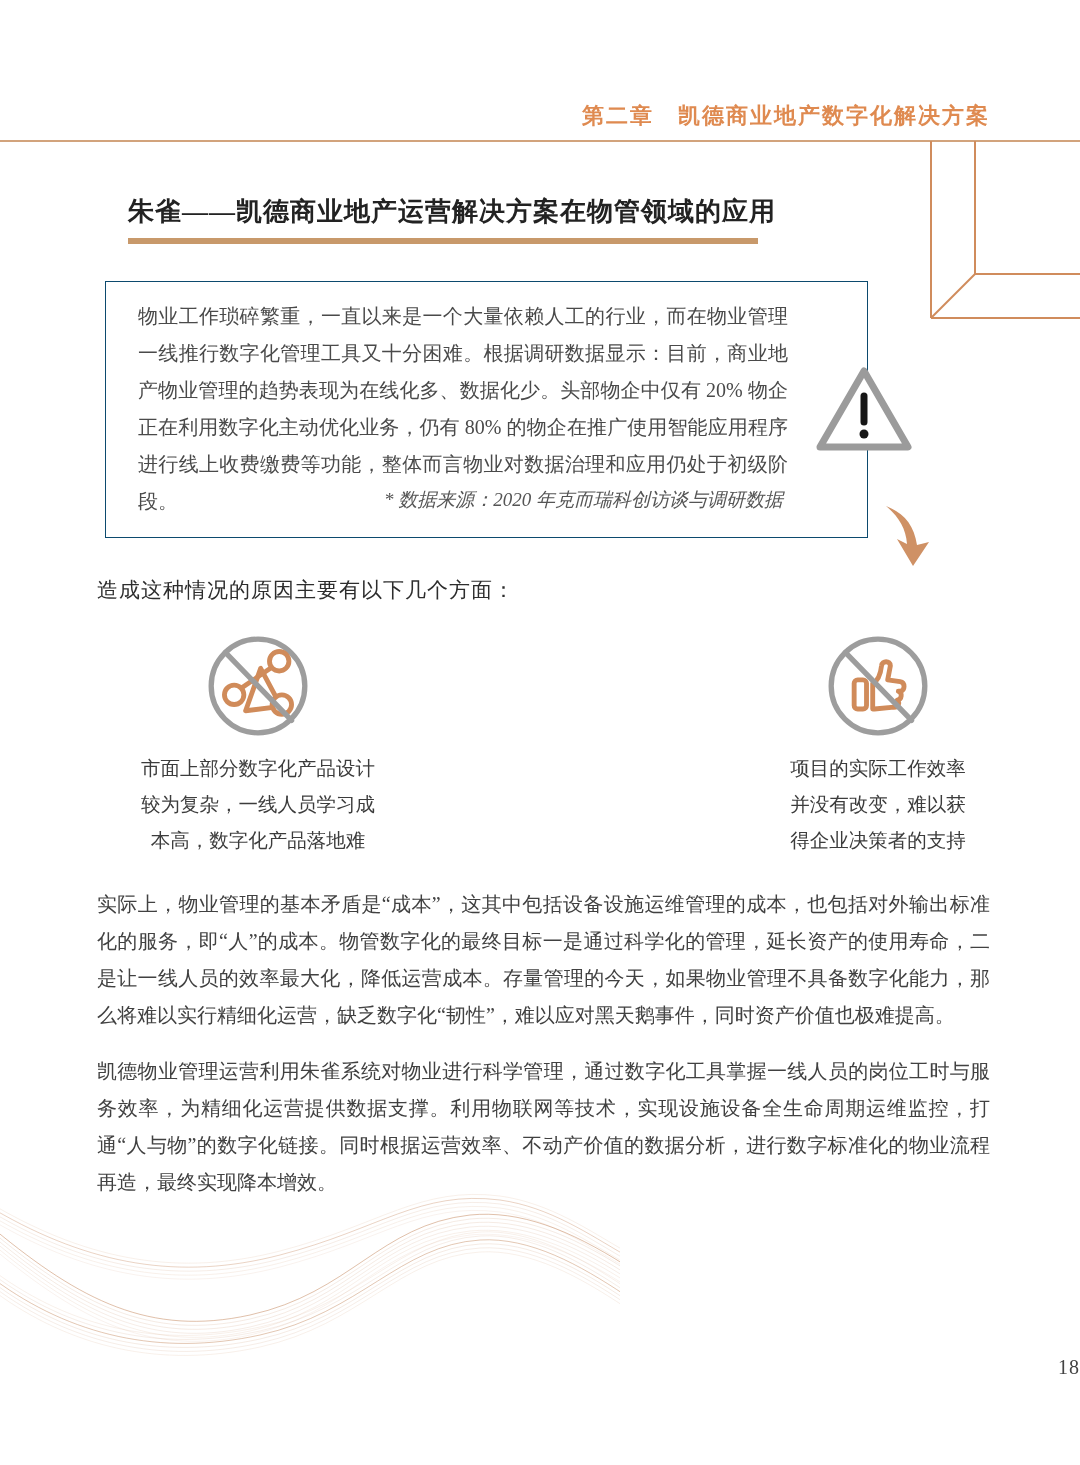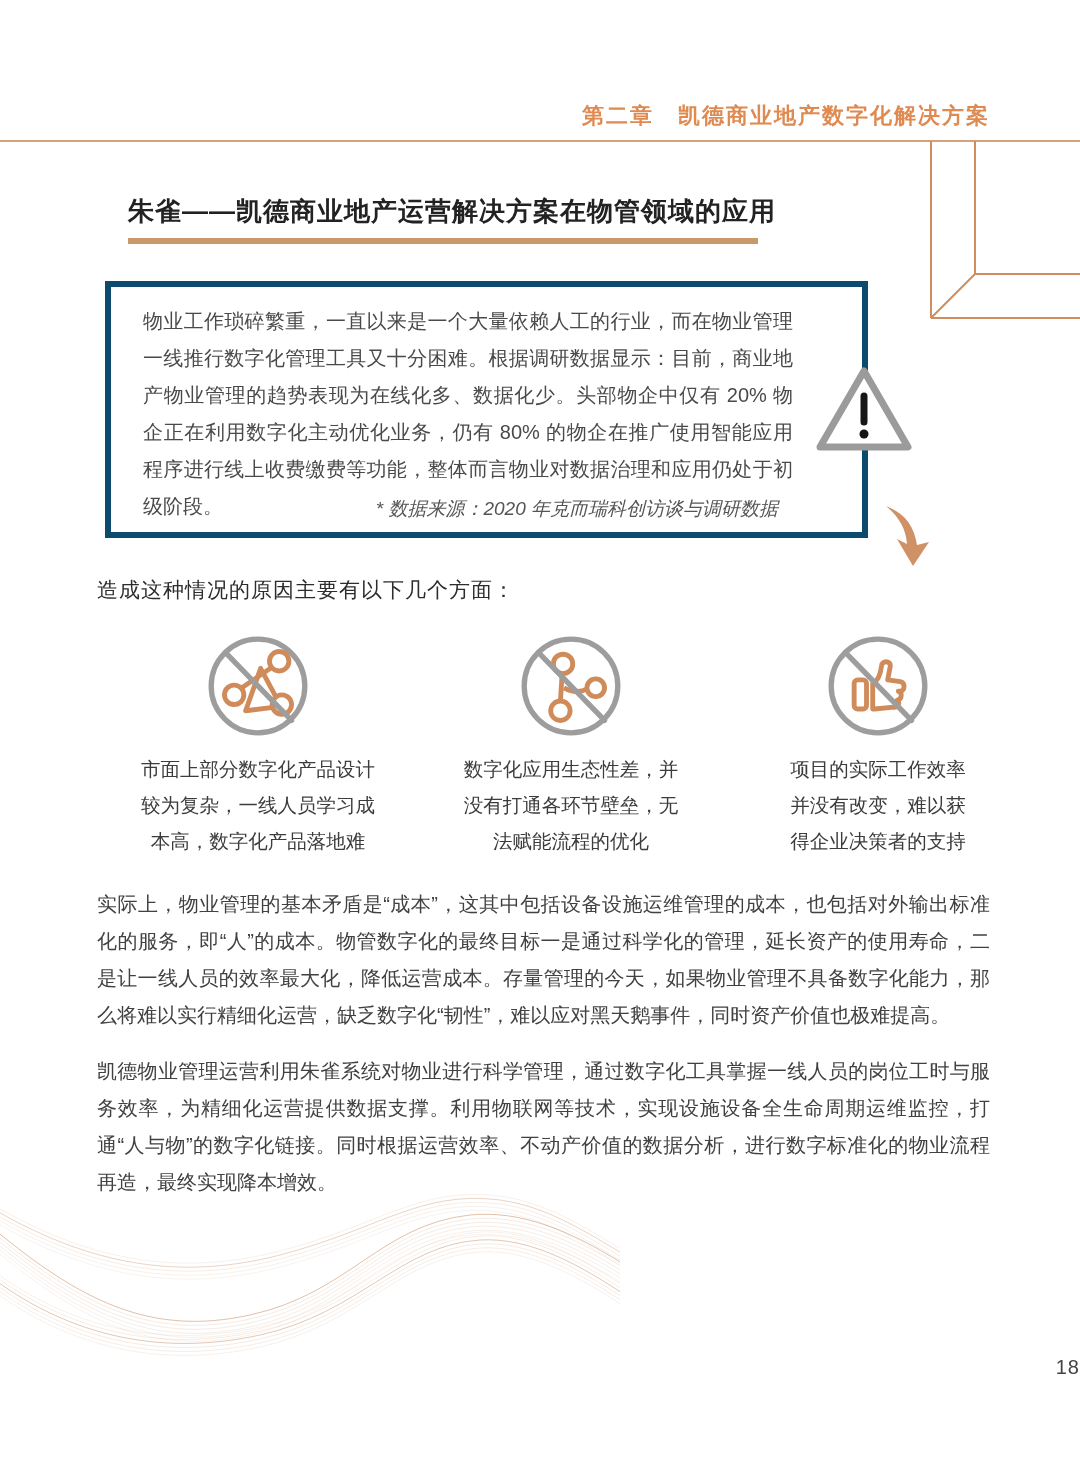--- a/index.html
+++ b/index.html
@@ -1,36 +1,36 @@
 <!DOCTYPE html>
 <html><head>
 <meta charset="utf-8">
 <style>
   html,body{margin:0;padding:0;background:#ffffff;}
   .page{
     position:relative;width:1080px;height:1457px;background:#ffffff;
-    font-family:Liberation Sans, sans-serif;overflow:hidden;
+    font-family:Liberation Serif, serif;overflow:hidden;
   }
   
   .chapter-header{
     position:absolute;top:101px;right:90px;
     color:#DF8A50;font-size:22px;font-weight:bold;letter-spacing:2px;
   }
   .header-rule{position:absolute;top:140px;left:0;width:1080px;height:2px;background:#D2A37C;}
   .corner-deco{position:absolute;top:141px;left:930px;}
   
   .title-wrap{position:absolute;top:194px;left:128px;}
   .page-title{font-size:26px;font-weight:bold;color:#222222;letter-spacing:1px;text-align:right;}
   .title-underline{margin-top:9px;height:6px;width:630px;background:#C8996B;}
   
   .intro-box{position:absolute;top:281px;left:105px;width:763px;height:257px;
-    border:6px solid #0c4a6e;box-sizing:border-box;background:#ffffff;}
+    border:1px solid #0c4a6e;box-sizing:border-box;background:#ffffff;}
   .intro-body{position:absolute;top:16px;left:32px;width:650px;
     font-size:20px;line-height:37px;color:#4a4a4a;text-align:justify;}
-  .intro-source{position:absolute;right:84px;bottom:10px;
+  .intro-source{position:absolute;right:84px;bottom:24px;
     font-size:19px;font-style:italic;color:#555555;white-space:nowrap;}
   .warning{position:absolute;top:362px;left:812px;width:104px;height:94px;}
   .flow-arrow{position:absolute;top:506px;left:880px;}
   
   .reasons-lead{position:absolute;top:576px;left:97px;
     font-size:21px;color:#2d2d2d;font-weight:500;letter-spacing:1px;}
   .reason{position:absolute;top:633px;text-align:center;}
   .reason .icon{display:inline-block;}
   .reason .caption{margin-top:8px;font-size:19.5px;line-height:36px;
     color:#3c3c3c;font-weight:500;white-space:pre-line;}
@@ -97,36 +97,20 @@
         <circle cx="33" cy="70" r="11" fill="#ffffff"></circle>
         <circle cx="87" cy="81" r="11" fill="#ffffff"></circle>
       </g>
       <line x1="23" y1="22" x2="98" y2="99" stroke="#9D9D9D" stroke-width="6" stroke-linecap="round"></line>
     </svg>
     <div class="caption">市面上部分数字化产品设计
 较为复杂，一线人员学习成
 本高，数字化产品落地难</div>
   </div>
 
-  <div class="reason" id="reason-2">
-    <svg class="icon" width="106" height="106" viewBox="0 0 120 120">
-      <circle cx="60" cy="60" r="53" fill="none" stroke="#9D9D9D" stroke-width="6"></circle>
-      <g stroke="#D08B5A" stroke-width="5.5" fill="none" stroke-linejoin="round">
-        <line x1="50" y1="45" x2="48" y2="78"></line>
-        <path d="M52 62 Q66 70 79 63"></path>
-        <circle cx="51" cy="35" r="11" fill="#ffffff"></circle>
-        <circle cx="48" cy="88" r="11" fill="#ffffff"></circle>
-        <circle cx="88" cy="62" r="10" fill="#ffffff"></circle>
-      </g>
-      <line x1="23" y1="22" x2="98" y2="99" stroke="#9D9D9D" stroke-width="6" stroke-linecap="round"></line>
-    </svg>
-    <div class="caption">数字化应用生态性差，并
-没有打通各环节壁垒，无
-法赋能流程的优化</div>
-  </div>
 
   <div class="reason" id="reason-3">
     <svg class="icon" width="106" height="106" viewBox="0 0 120 120">
       <circle cx="60" cy="60" r="53" fill="none" stroke="#9D9D9D" stroke-width="6"></circle>
       <g stroke="#D08B5A" stroke-width="5.5" fill="none" stroke-linejoin="round" stroke-linecap="round">
         <rect x="33" y="53" width="14" height="33" rx="4"></rect>
         <path d="M54 86 L54 57 C60 54 63 46 64 37 C64.5 31 74 31 74 37 L71 53 L85 55 C91 56 91 65 85 66 L83 66 C88 68 87 75 82 76 C85 79 83 84 78 84 L56 86 Z"></path>
       </g>
       <line x1="23" y1="22" x2="98" y2="99" stroke="#9D9D9D" stroke-width="6" stroke-linecap="round"></line>
     </svg>

